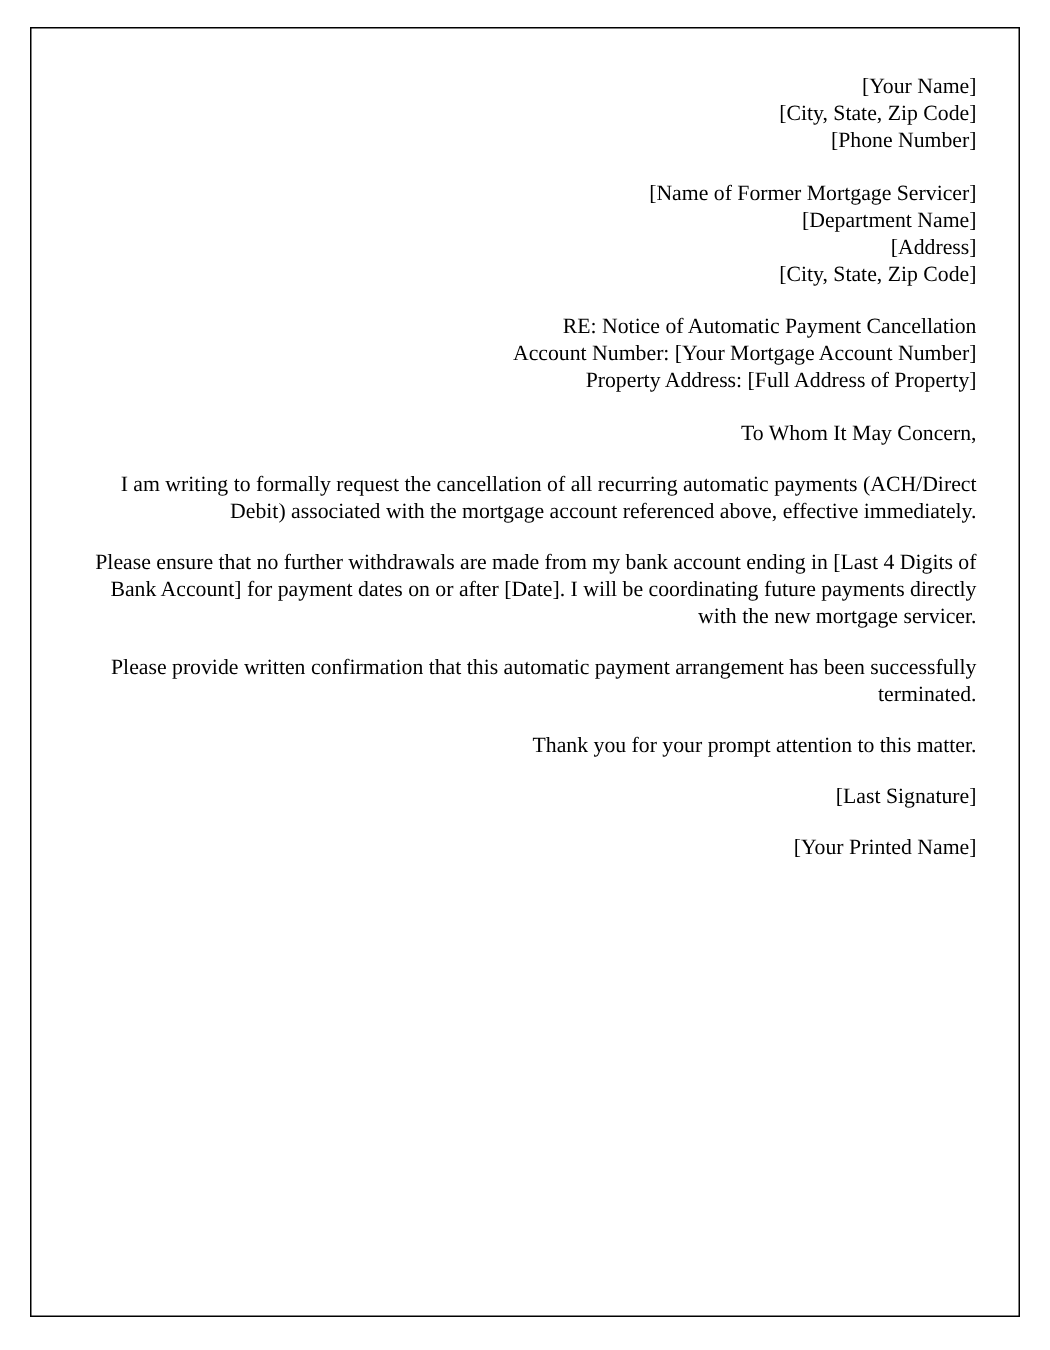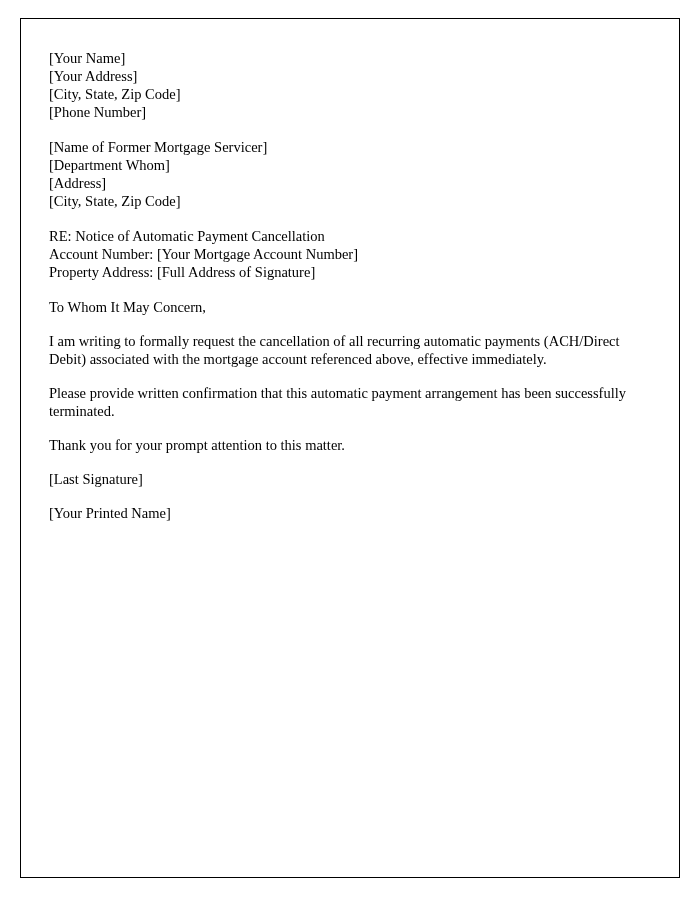--- a/index.html
+++ b/index.html
@@ -23,20 +23,21 @@
     width: 660px;
     height: 860px;
     border: 1px solid #000000;
     box-sizing: border-box;
     padding: 30px 28px 30px 28px;
     overflow: hidden;
   }
   .letter-frame, .letter-frame p, .letter-frame div {
     font-size: 14.5px;
     line-height: 18px;
+    text-align: right;
   }
   .block {
     margin: 0 0 17px 0;
   }
   .block .line {
     margin: 0;
   }
   p.para {
     margin: 4px 0 16px 0;
   }
@@ -45,47 +46,47 @@
   }
 </style>
 </head>
 <body>
 
 <div class="page">
   <div class="letter-frame">
 
     <div class="block">
       <div class="line">[Your Name]</div>
-      <div class="line">[Your Address]</div>
       <div class="line">[City, State, Zip Code]</div>
       <div class="line">[Phone Number]</div>
     </div>
 
     <div class="block">
       <div class="line">[Name of Former Mortgage Servicer]</div>
-      <div class="line">[Department Whom]</div>
+      <div class="line">[Department Name]</div>
       <div class="line">[Address]</div>
       <div class="line">[City, State, Zip Code]</div>
     </div>
 
     <div class="block">
       <div class="line subject-line">
         <strong>RE: Notice of Automatic Payment Cancellation</strong>
       </div>
       <div class="line subject-line">
         <strong>Account Number:</strong><span> [Your Mortgage Account Number]</span>
       </div>
       <div class="line subject-line">
-        <strong>Property Address:</strong><span> [Full Address of Signature]</span>
+        <strong>Property Address:</strong><span> [Full Address of Property]</span>
       </div>
     </div>
 
     <p class="para">To Whom It May Concern,</p>
 
     <p class="para">I am writing to formally request the cancellation of all recurring automatic payments (ACH/Direct Debit) associated with the mortgage account referenced above, effective immediately.</p>
+    <p class="para">Please ensure that no further withdrawals are made from my bank account ending in [Last 4 Digits of Bank Account] for payment dates on or after [Date]. I will be coordinating future payments directly with the new mortgage servicer.</p>
     <p class="para">Please provide written confirmation that this automatic payment arrangement has been successfully terminated.</p>
     <p class="para">Thank you for your prompt attention to this matter.</p>
 
 
     <p class="para">[Last Signature]</p>
 
     <p class="para">[Your Printed Name]</p>
 
   </div>
 </div>

